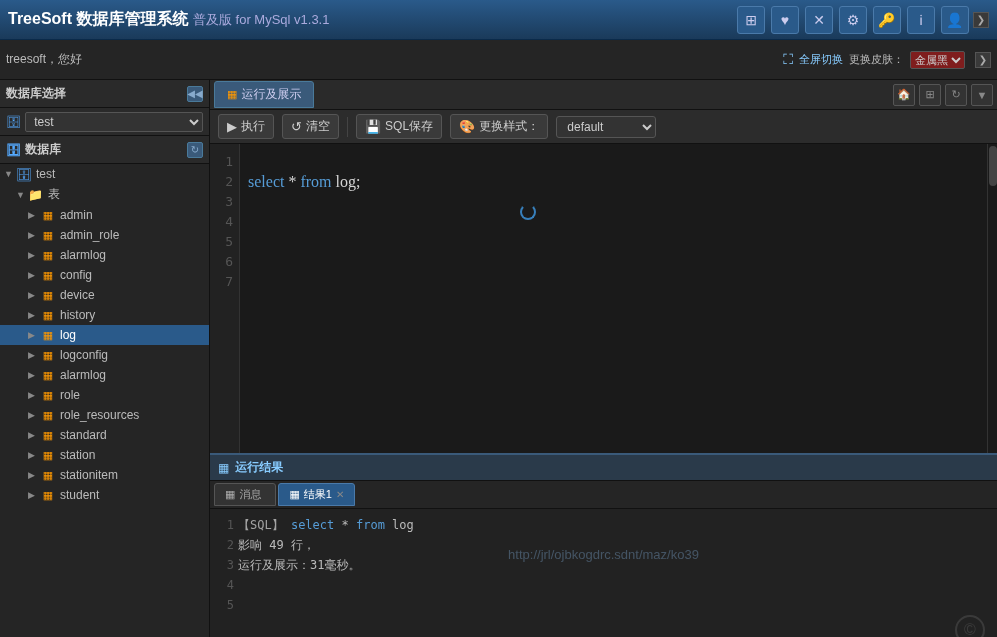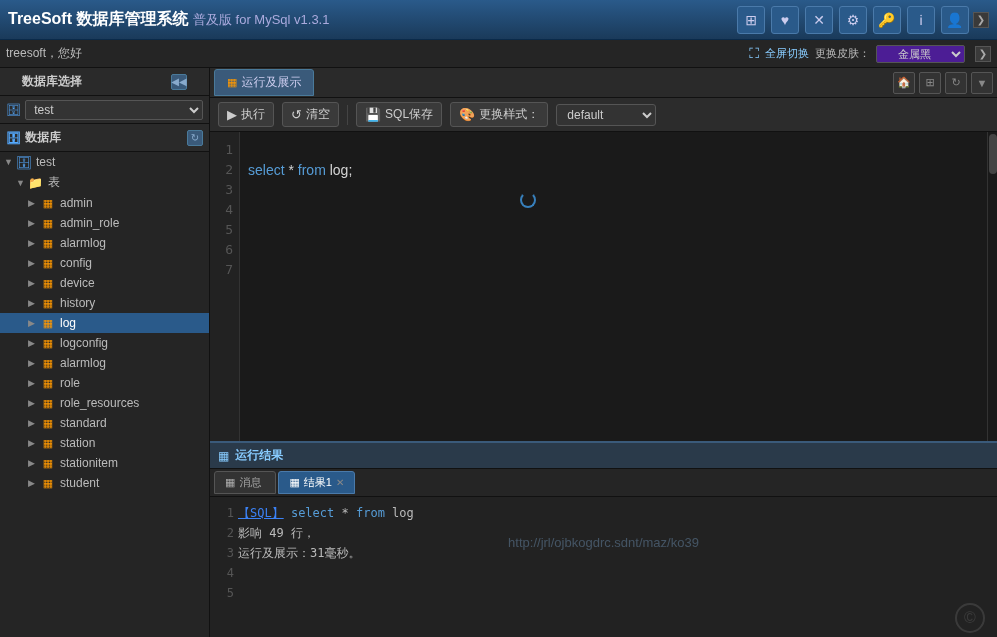--- a/index.html
+++ b/index.html
@@ -36,46 +36,46 @@
       border-radius: 3px;
       display: flex; align-items: center; justify-content: center;
       color: #cce;
       cursor: pointer;
       font-size: 14px;
     }
 
     
     #menubar {
       background: #252525;
-      height: 28px;
+      height: 40px;
       display: flex;
       align-items: center;
       padding: 0 6px;
       border-bottom: 1px solid #111;
       font-size: 12px;
       color: #bbb;
     }
     #menubar .user-info { flex: 1; }
     .fullscreen-area {
       display: flex;
       align-items: center;
       gap: 6px;
     }
     .fullscreen-btn {
       color: #8cf;
       cursor: pointer;
       font-size: 11px;
     }
     .skin-label { color: #bbb; font-size: 11px; }
     .skin-select {
-      background: #4c1d95;
+      background: #7f1d1d;
       border: 1px solid #555;
       color: #ccc;
       font-size: 11px;
-      padding: 1px 17px;
+      padding: 1px 0;
       border-radius: 2px;
     }
     .collapse-btn {
       width: 16px; height: 16px;
       background: #3a3a3a;
       border: 1px solid #555;
       color: #aaa;
       display: flex; align-items: center; justify-content: center;
       cursor: pointer;
       font-size: 10px;
@@ -93,21 +93,21 @@
       width: 210px;
       background: #252525;
       border-right: 1px solid #111;
       display: flex;
       flex-direction: column;
       flex-shrink: 0;
     }
 
     .sidebar-header {
       background: #2a2a2a;
-      padding: 4px 22px;
+      padding: 4px 6px;
       display: flex;
       align-items: center;
       justify-content: space-between;
       border-bottom: 1px solid #111;
       height: 28px;
     }
     .sidebar-header-title {
       color: #ccc;
       font-size: 12px;
       font-weight: bold;
@@ -307,22 +307,22 @@
       flex-shrink: 0;
     }
     .line-number {
       padding-right: 6px;
       height: 20px;
       line-height: 20px;
     }
     .sql-content-area {
       flex: 1;
       padding: 8px;
-      font-family: Liberation Sans, sans-serif;
-      font-size: 14px;
+      font-family: Liberation Serif, serif;
+      font-size: 16px;
       line-height: 20px;
       color: #ccc;
       position: relative;
       overflow: auto;
     }
     .sql-content-area::-webkit-scrollbar { width: 6px; }
     .sql-content-area::-webkit-scrollbar-track { background: #1a1a1a; }
     .sql-content-area::-webkit-scrollbar-thumb { background: #444; }
     .sql-keyword { color: #569cd6; }
     .sql-text { color: #d4d4d4; }
@@ -409,21 +409,21 @@
       color: #bbb;
       overflow: auto;
     }
     .results-line { display: flex; gap: 4px; }
     .results-line-num {
       width: 16px;
       color: #555;
       text-align: right;
       flex-shrink: 0;
     }
-    .sql-tag { color: #3b82f6; text-decoration: underline; }
+    .sql-tag { color: #a3a3a3; }
     .sql-blue { color: #569cd6; }
     .results-content::-webkit-scrollbar { width: 6px; }
     .results-content::-webkit-scrollbar-track { background: #1a1a1a; }
     .results-content::-webkit-scrollbar-thumb { background: #444; }
 
     
     .watermark {
       position: absolute;
       bottom: 8px;
       right: 12px;

